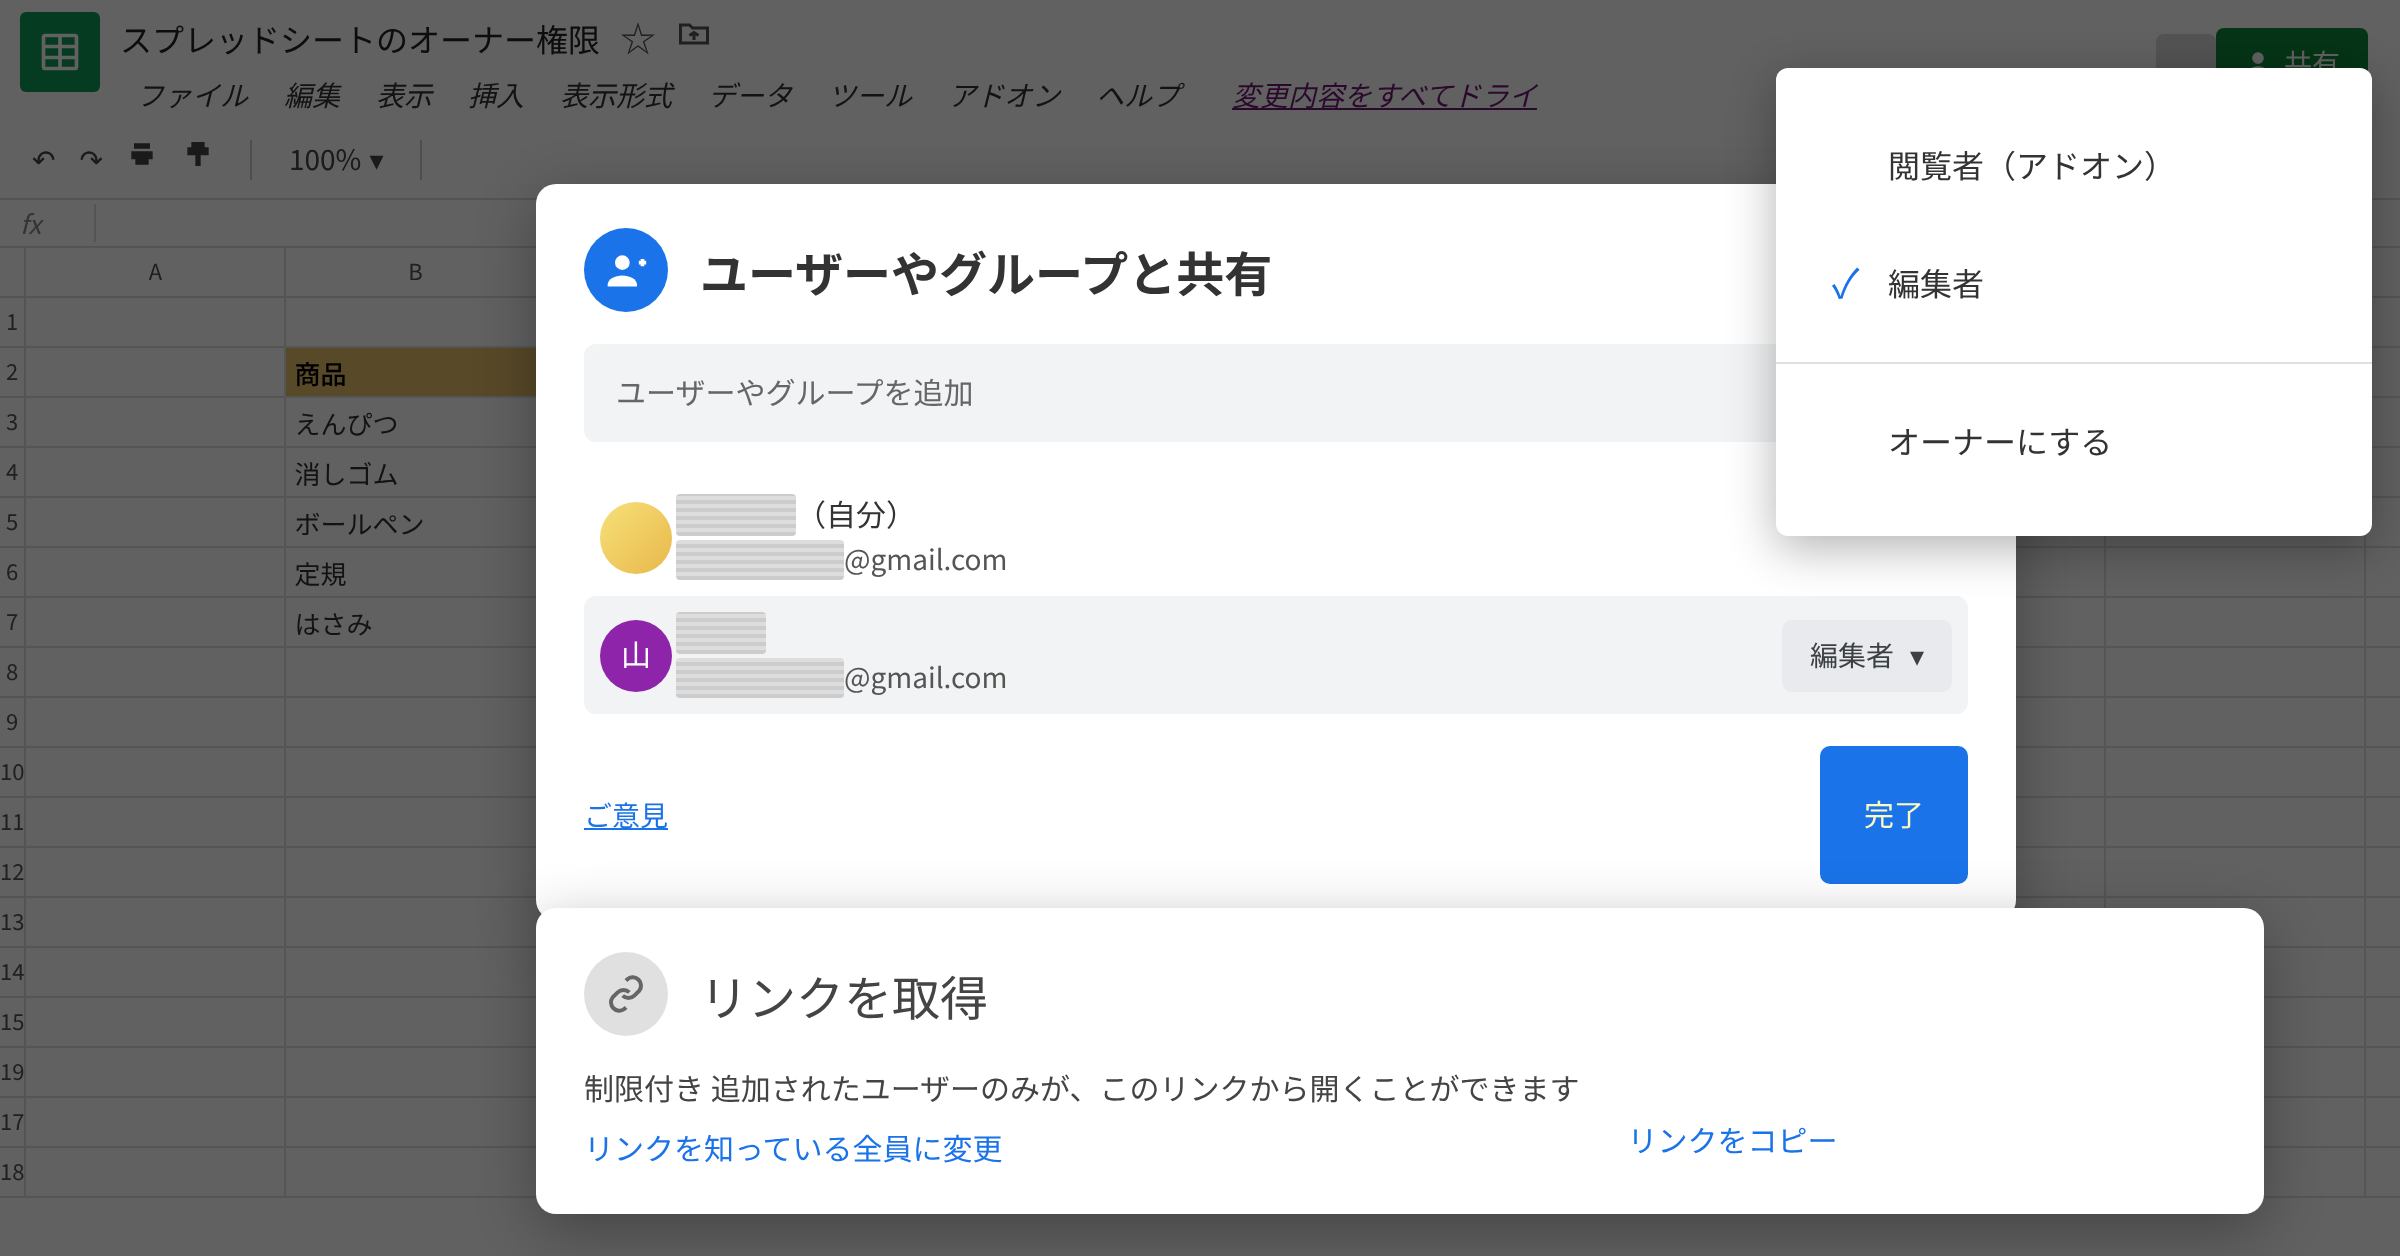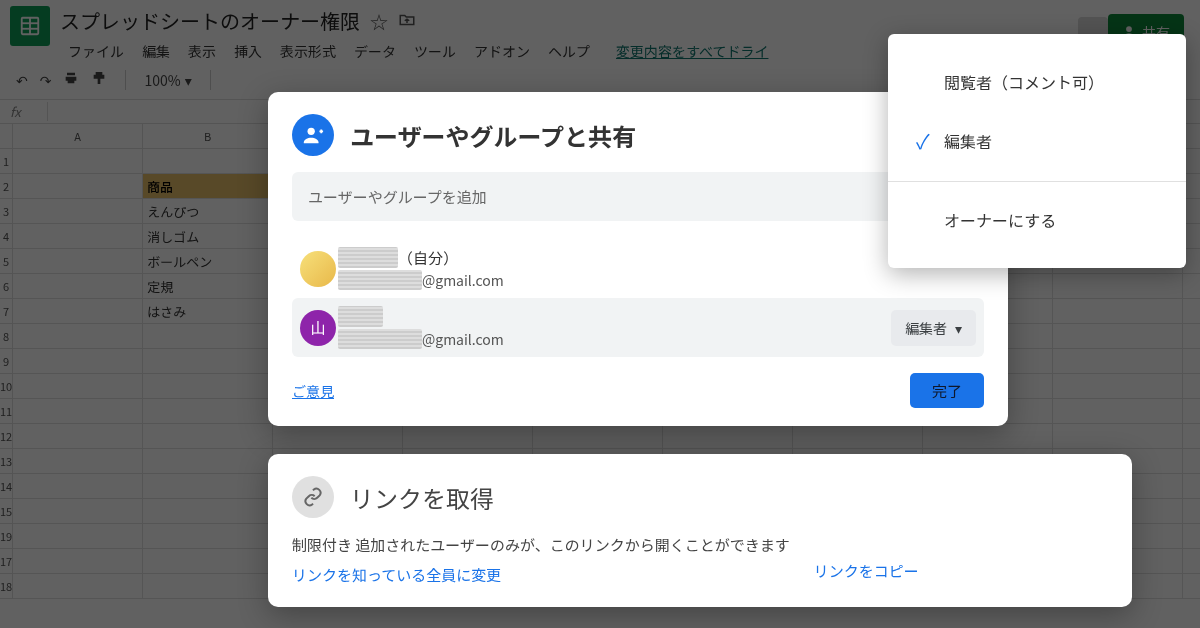--- a/index.html
+++ b/index.html
@@ -23,25 +23,25 @@
     }
     .sheets-logo {
       width: 40px; height: 40px; background: #0f9d58; border-radius: 3px;
       display: flex; align-items: center; justify-content: center;
       margin-right: 10px;
       flex-shrink: 0;
     }
     .sheets-logo svg { width: 22px; height: 22px; }
     .title-area { display: flex; flex-direction: column; gap: 2px; flex: 1;}
     .title-row { display: flex; align-items: center; gap: 10px; }
-    .doc-title { font-size: 20px; color: #222; }
+    .doc-title { font-size: 16px; color: #222; }
     .title-icon { color: #555; font-size: 18px; cursor: pointer; }
     .menubar { display: flex; gap: 2px; font-size: 14px; color: #333; align-items: center; }
-    .menubar span { padding: 4px 8px; cursor: pointer; }
-    .menubar .drive-msg { text-decoration: underline; color: #0f766e; margin-left: 8px; }
+    .menubar span { padding: 4px 8px; cursor: pointer; font-style: italic; }
+    .menubar .drive-msg { text-decoration: underline; color: #701a75; margin-left: 8px; }
     .header-right { display: flex; align-items: center; gap: 0; margin-left: auto; padding-top: 8px;}
     .share-btn-bg {
       background: #0f8a3a; color: #fff; border-radius: 4px; padding: 8px 14px;
       font-size: 14px; display: flex; align-items: center; gap: 6px;
     }
     .btn-square { width: 30px; height: 30px; background: #d9d9d9; border-radius: 4px; }
 
     
     .toolbar {
       display: flex; align-items: center; gap: 12px; padding: 6px 16px;
@@ -91,21 +91,21 @@
     .user-info { display:flex; flex-direction:column; gap:2px;}
     .user-name { font-size: 15px; color:#333;}
     .user-email { font-size: 14px; color:#555;}
     .obscured { display: inline-block; background: repeating-linear-gradient(0deg,#ccc,#ccc 2px,#ddd 2px,#ddd 4px); color: transparent; border-radius: 2px;}
     .role-select {
       margin-left:auto; background:#e8eaed; color:#3c4043; padding: 8px 14px; border-radius: 5px;
       font-size:14px; display:flex; align-items:center; gap:8px; cursor:pointer;
     }
     .sd-footer { display:flex; align-items:center; justify-content: space-between; margin-top: 16px;}
     .feedback-link { color:#1a73e8; font-size: 14px; text-decoration: underline; cursor:pointer;}
-    .done-btn { background:#1a73e8; color:#0f172a; font-size:15px; padding: 7px 22px; border:none; border-radius:5px; cursor:pointer;}
+    .done-btn { background:#1a73e8; color:#fef9c3; font-size:15px; padding: 24px 22px; border:none; border-radius:5px; cursor:pointer;}
 
     
     .link-card {
       position: absolute;
       left: 268px; top: 454px;
       width: 864px;
       background: #fff; border-radius: 10px;
       box-shadow: 0 8px 30px rgba(0,0,0,0.3);
       z-index: 10;
       padding: 22px 24px 22px;
@@ -518,21 +518,21 @@
       <div class="lc-desc">制限付き 追加されたユーザーのみが、このリンクから開くことができます</div>
       <div class="lc-link-change">リンクを知っている全員に変更</div>
     </div>
     <div class="lc-copy">リンクをコピー</div>
   </div>
 </div>
 
 <div class="role-menu">
   <div class="role-item">
     <span class="role-check"></span>
-    <span class="role-label">閲覧者（コメント可）</span>
+    <span class="role-label">閲覧者（アドオン）</span>
   </div>
   <div class="role-item">
     <span class="role-check">✓</span>
     <span class="role-label">編集者</span>
   </div>
   <div class="role-divider"></div>
   <div class="role-item">
     <span class="role-check"></span>
     <span class="role-label">オーナーにする</span>
   </div>

